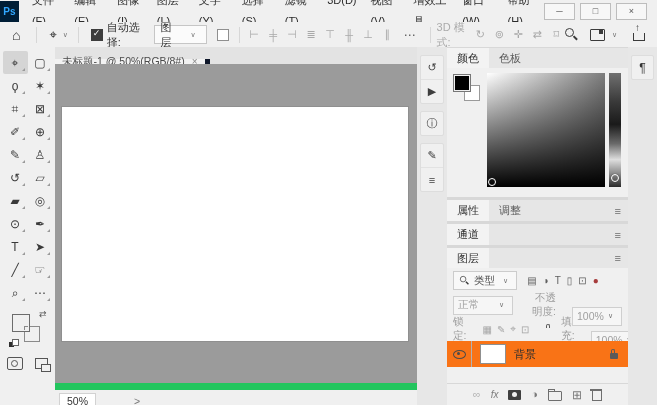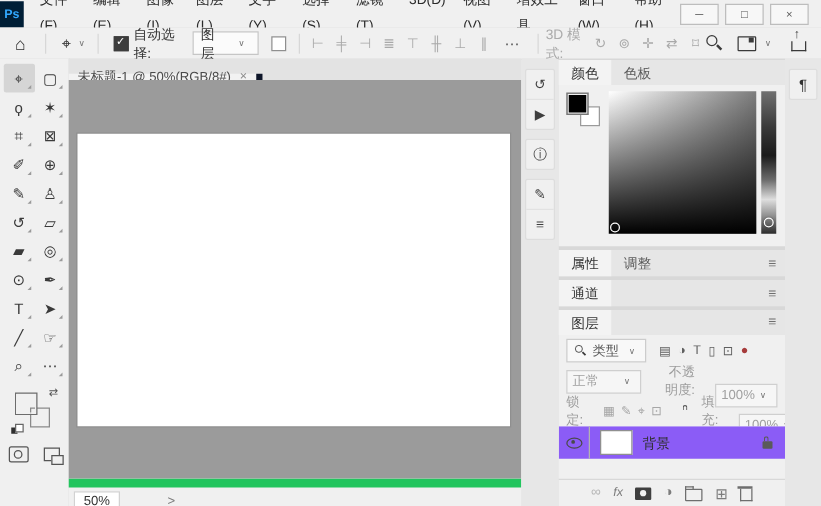--- a/index.html
+++ b/index.html
@@ -109,21 +109,21 @@
   .dsel{border:1px solid #cfcfcf;background:#f6f6f6;height:17px;display:flex;align-items:center;
         justify-content:space-between;padding:0 4px;color:#a0a0a0;}
   .dsel.wide{width:84px;}
   .dsel.num{width:40px;margin-top:22px;}
   .lock-row{height:24px;gap:16px;}
   .lockico{font-size:10px;color:#a6a6a6;}
   .plock{position:relative;width:8px;height:6px;background:#5a5a5a;border-radius:1px;margin-top:4px;}
   .plock::before{content:"";position:absolute;left:1px;top:-4px;width:4px;height:4px;border:1.5px solid #5a5a5a;
                  border-bottom:none;border-radius:3px 3px 0 0;box-sizing:border-box;}
   .layer-list{flex:1;background:#f0f0f0;overflow:hidden;}
-  .layer-row{display:flex;align-items:center;height:26px;background:#8b5cf6;font-size:11px;color:#2f2f2f;}
+  .layer-row{display:flex;align-items:center;height:26px;background:#f97316;font-size:11px;color:#2f2f2f;}
   .eye-cell{width:24px;display:flex;align-items:center;justify-content:center;border-right:1px solid #b2b2b2;height:100%;}
   .i-eye{position:relative;width:11px;height:7px;border:1px solid #4a4a4a;border-radius:50%;}
   .i-eye::after{content:"";position:absolute;left:3px;top:1.5px;width:3px;height:3px;background:#4a4a4a;border-radius:50%;}
   .layer-thumb{width:24px;height:18px;background:#fff;border:1px solid #8f8f8f;margin:0 8px;flex:none;}
   .layer-name{flex:1;}
   .layer-lock{margin-right:10px;}
   .layers-footer{height:21px;border-top:1px solid #d8d8d8;display:flex;align-items:center;justify-content:center;
                  gap:10px;flex:none;color:#7c7c7c;}
   .lf{font-size:11px;line-height:1;}
   .lf.dim{color:#b5b5b5;}

